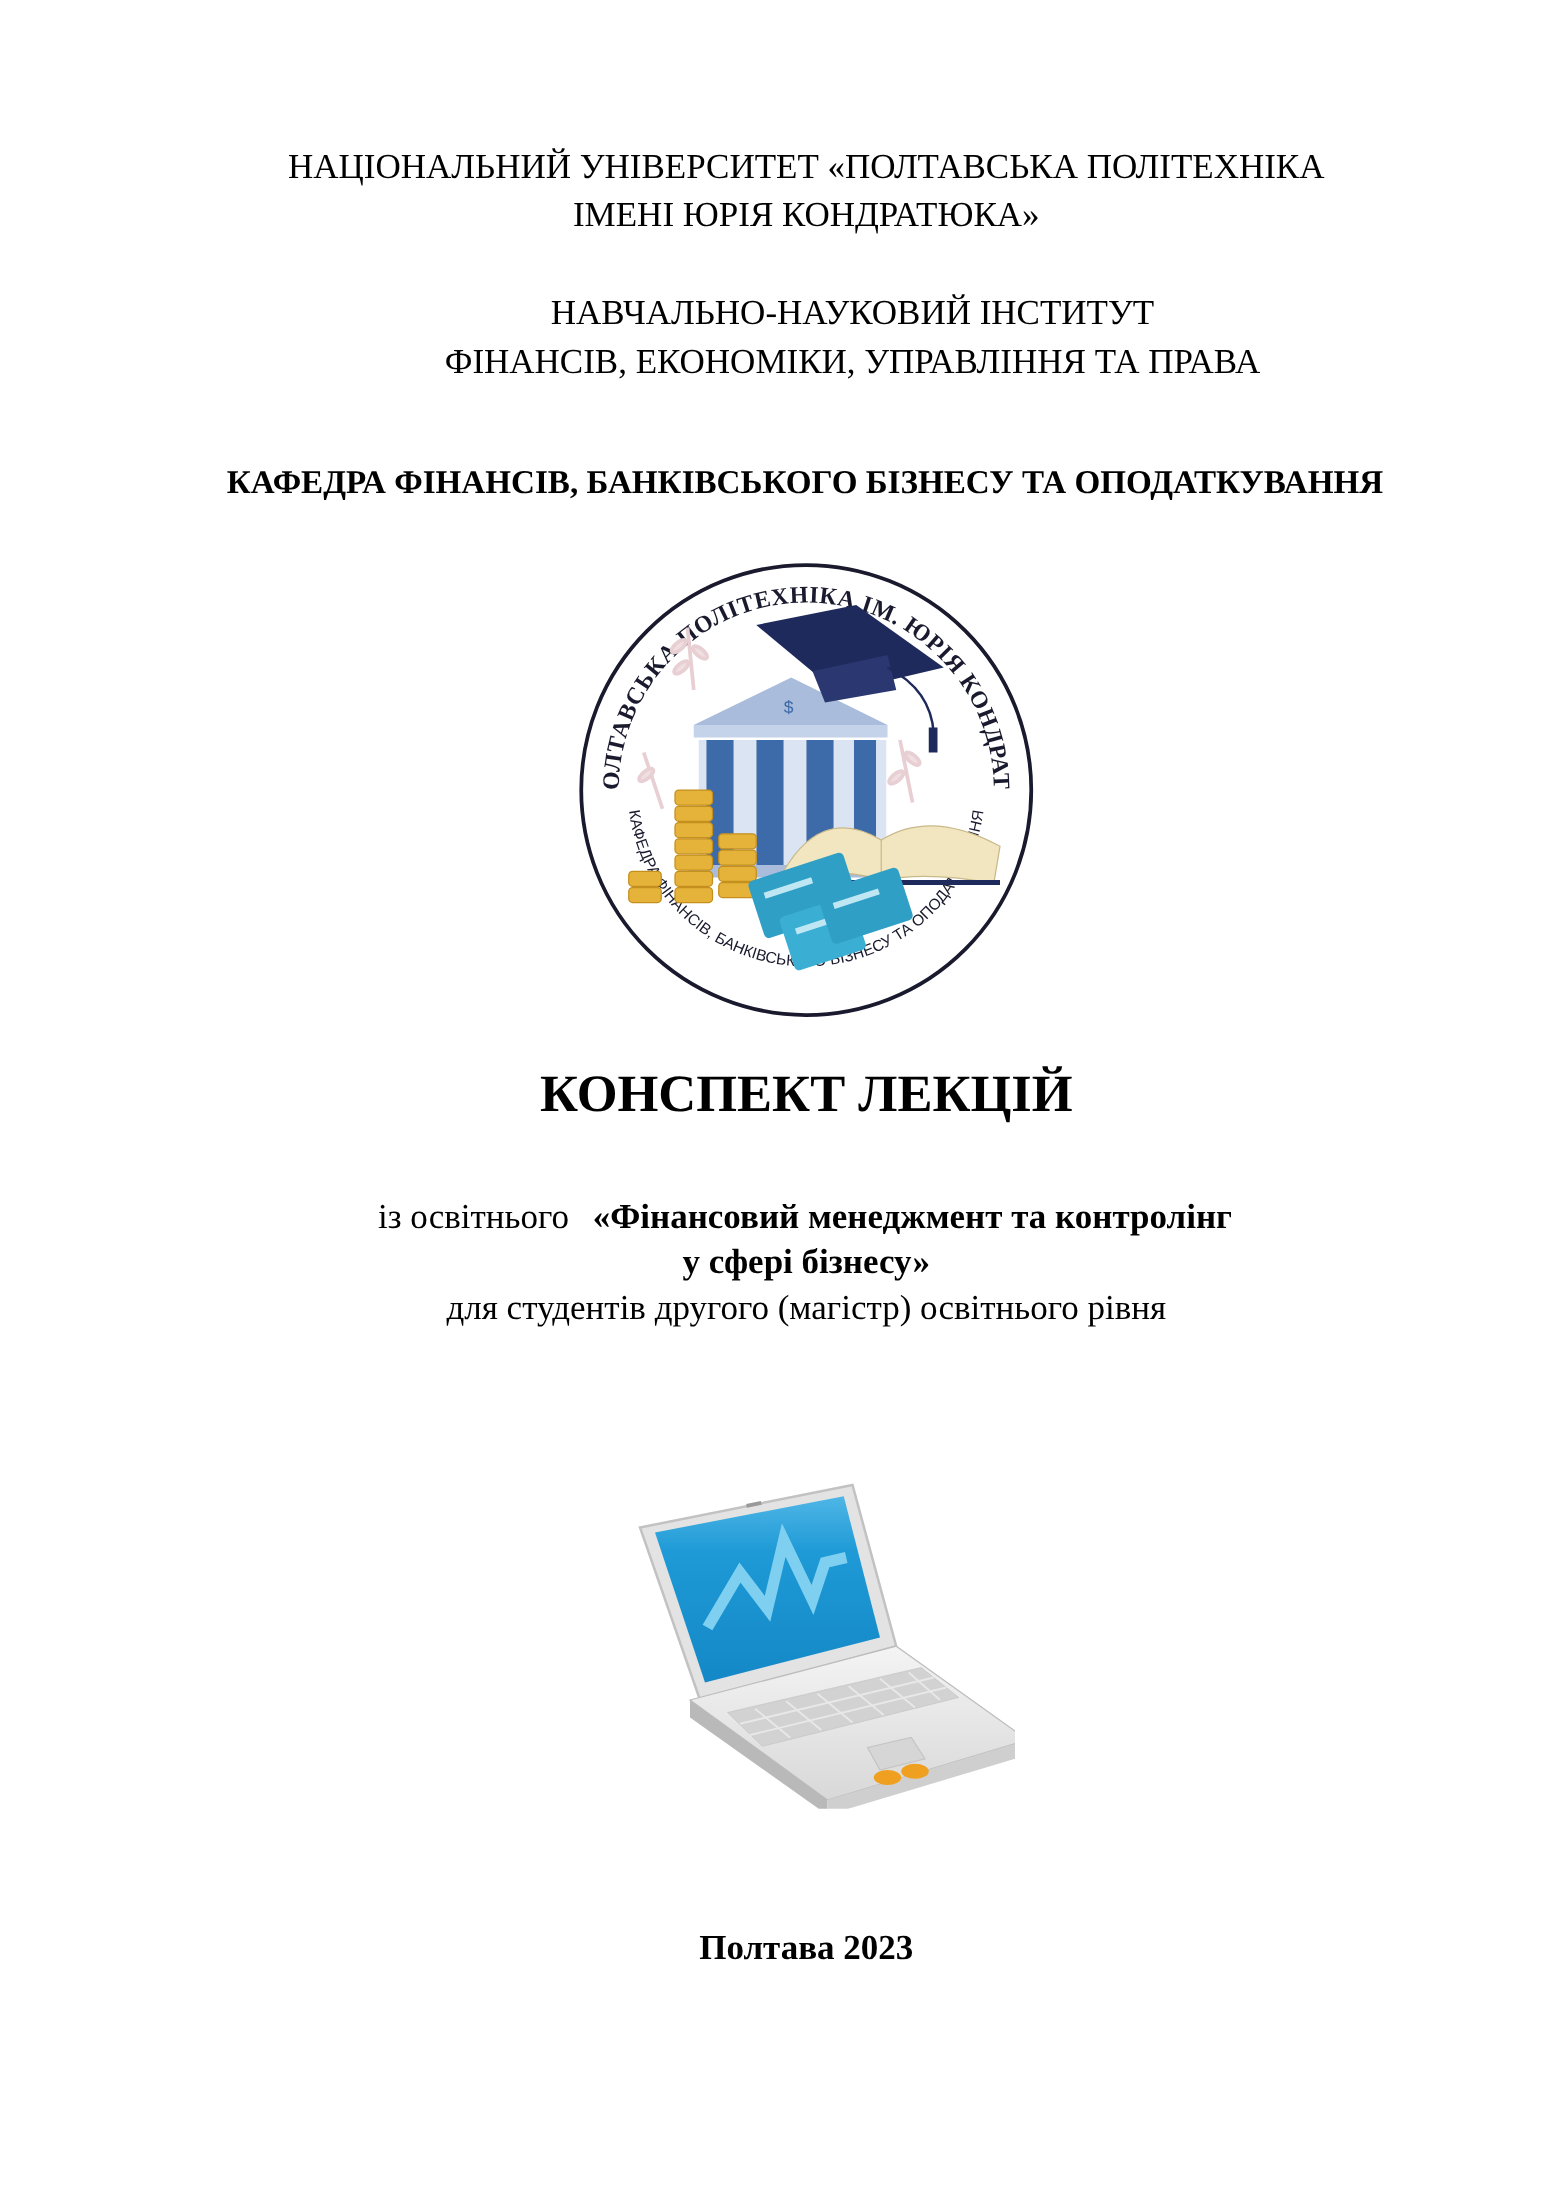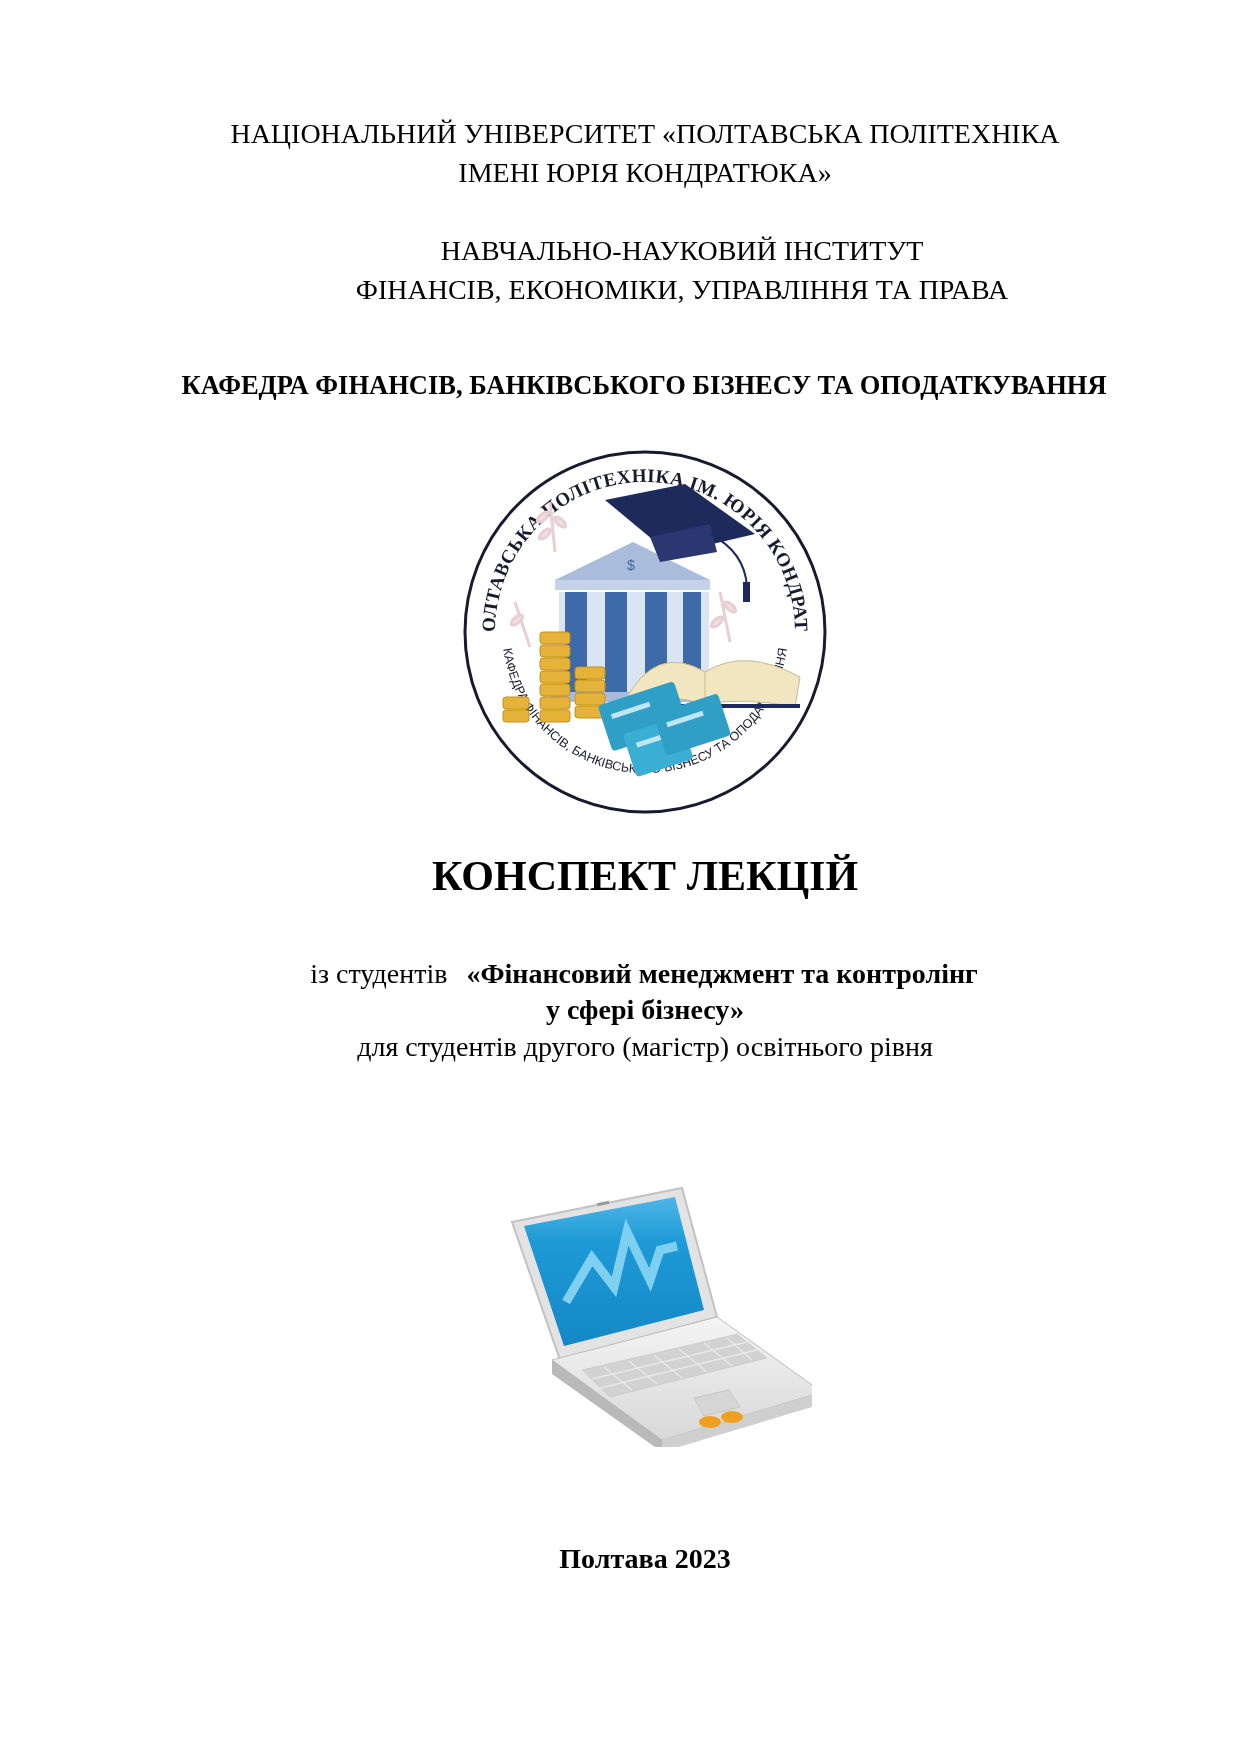--- a/index.html
+++ b/index.html
@@ -103,21 +103,21 @@
       <rect x="160" y="262" width="40" height="5" fill="#bfe6f3"></rect>
       <rect x="165" y="285" width="60" height="45" rx="4" fill="#3aaed3"></rect>
       <rect x="175" y="297" width="38" height="5" fill="#bfe6f3"></rect>
       <rect x="200" y="275" width="68" height="44" rx="4" fill="#2f9fc6"></rect>
       <rect x="210" y="287" width="38" height="5" fill="#bfe6f3"></rect>
     </g>
   </svg>
 </div>
 
 <div class="line title">КОНСПЕКТ ЛЕКЦІЙ</div>
-<div class="line sub1"><span>із студентів </span><b>«Фінансовий менеджмент та контролінг</b></div>
+<div class="line sub1"><span>із освітнього </span><b>«Фінансовий менеджмент та контролінг</b></div>
 <div class="line sub2">у сфері бізнесу»</div>
 <div class="line sub3">для студентів другого (магістр) освітнього рівня</div>
 
 <div class="laptop">
   <svg width="330" height="285" viewBox="0 0 330 285" xmlns="http://www.w3.org/2000/svg">
     <defs>
       <linearGradient id="scr" x1="0" y1="0" x2="0" y2="1">
         <stop offset="0" stop-color="#4fb6e6"></stop>
         <stop offset="0.3" stop-color="#1e9ad6"></stop>
         <stop offset="1" stop-color="#1488c6"></stop>

